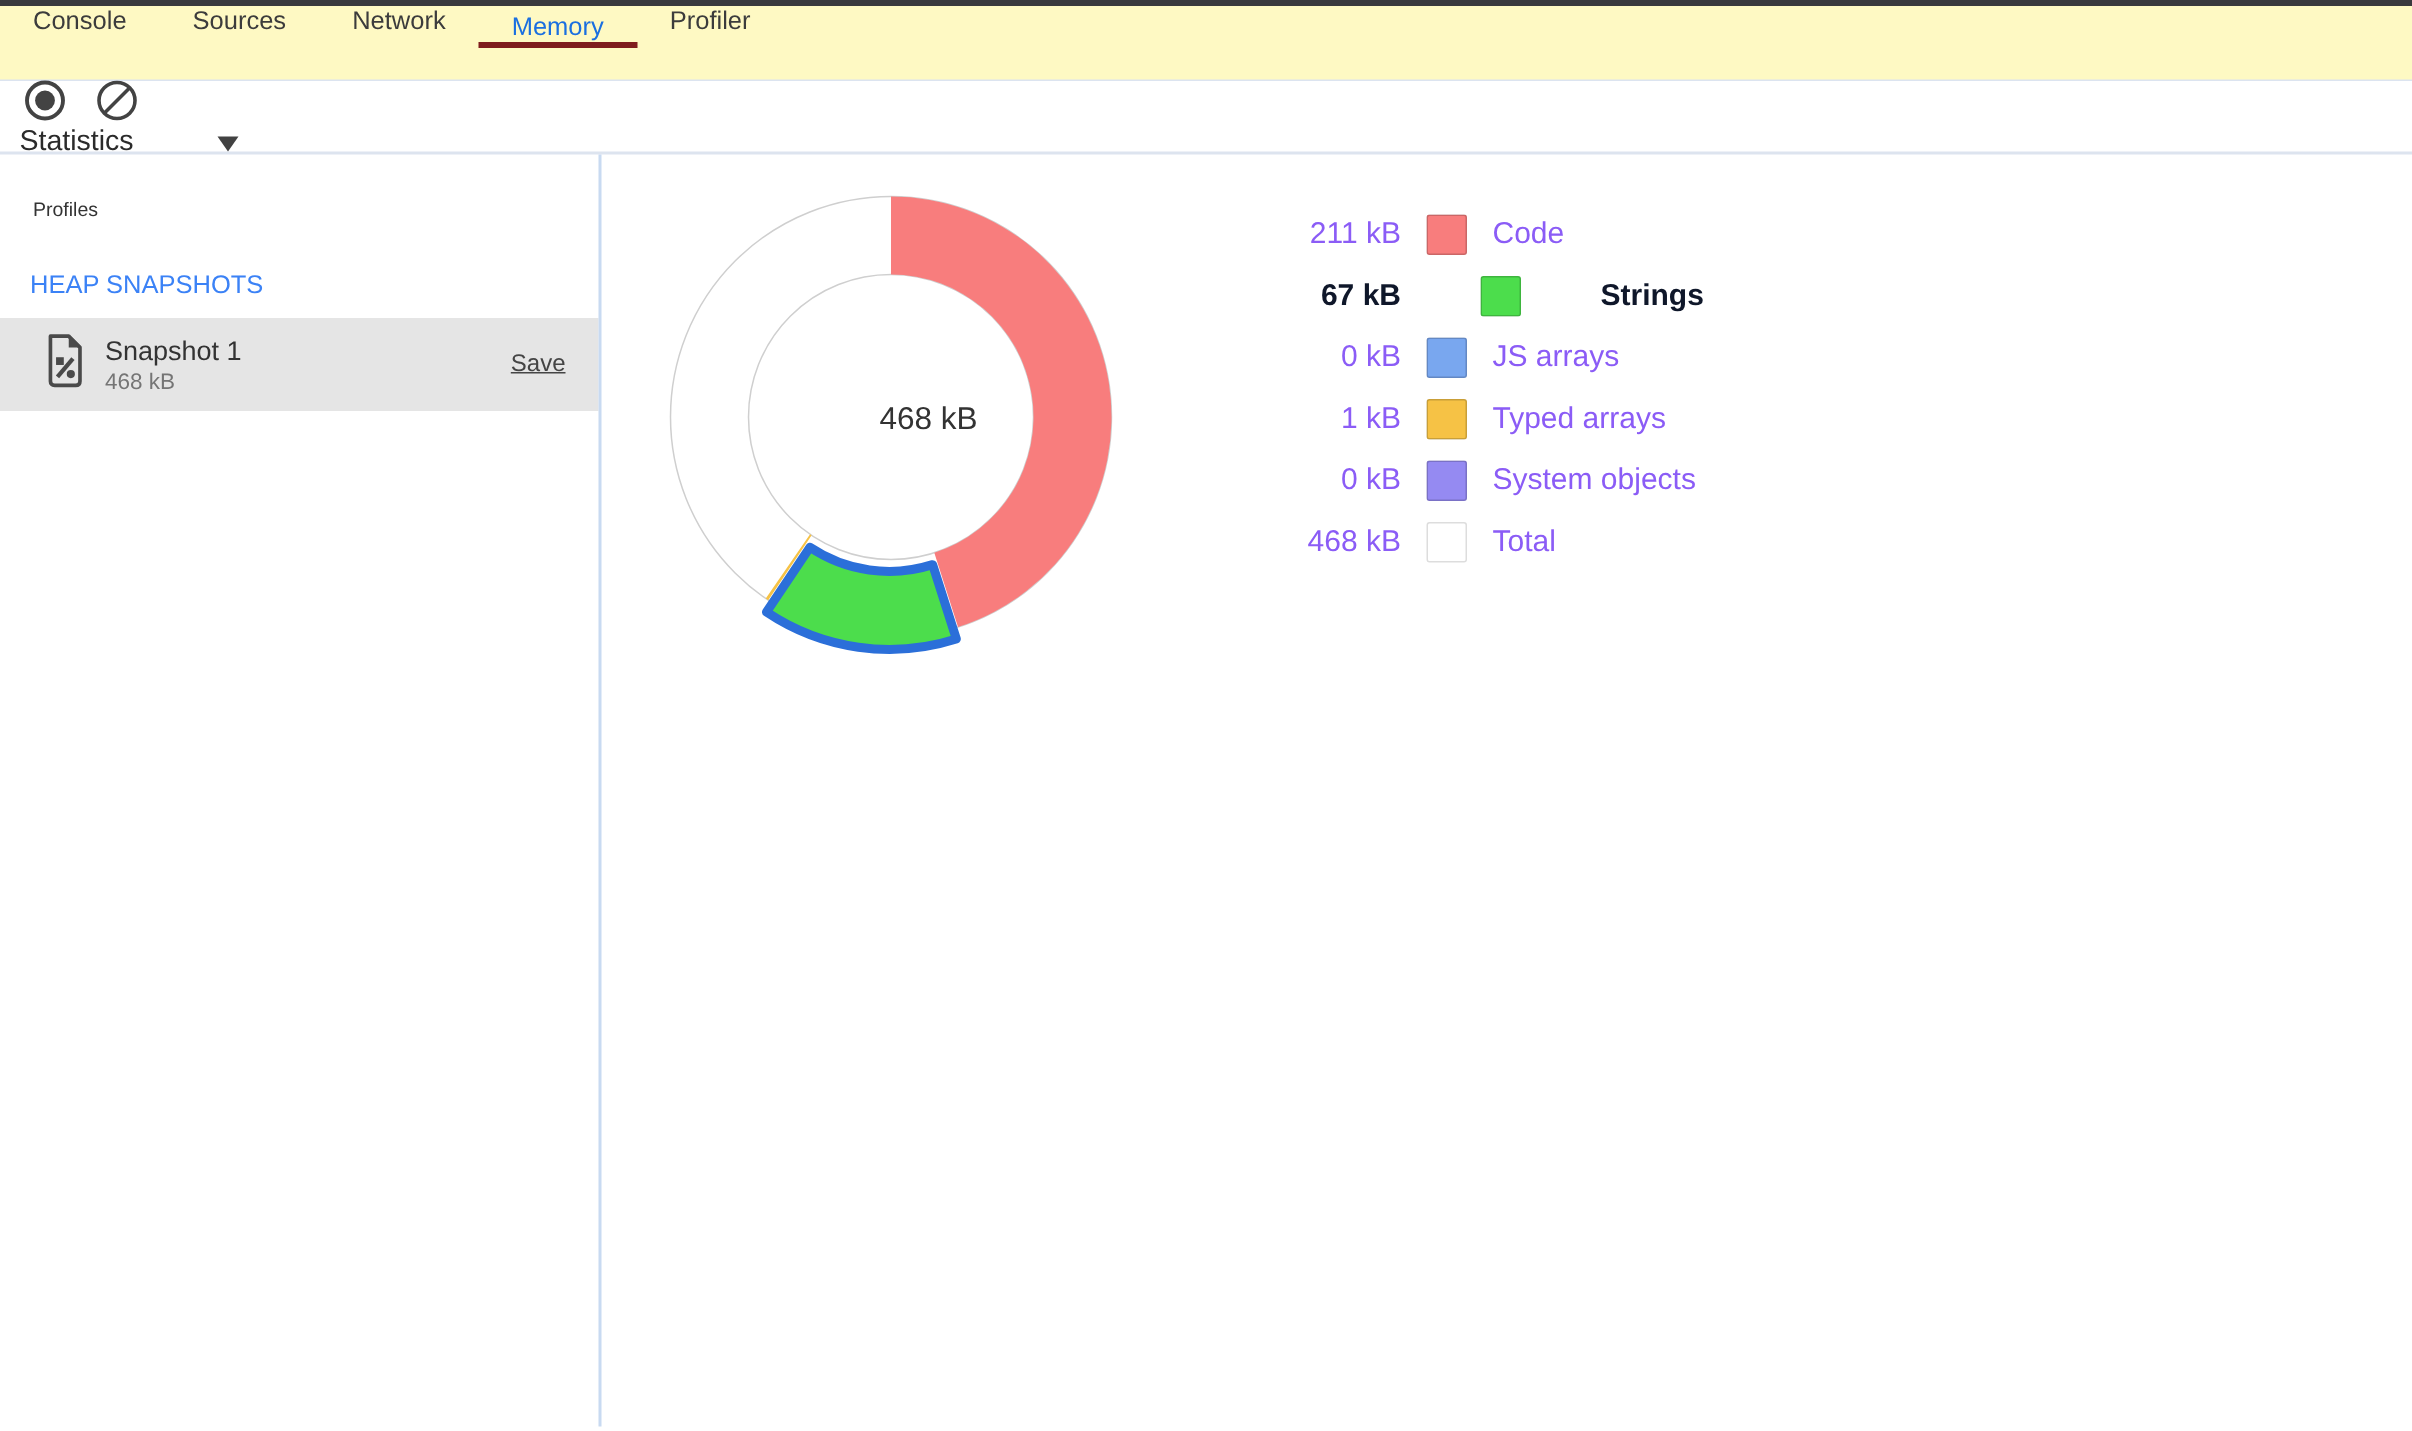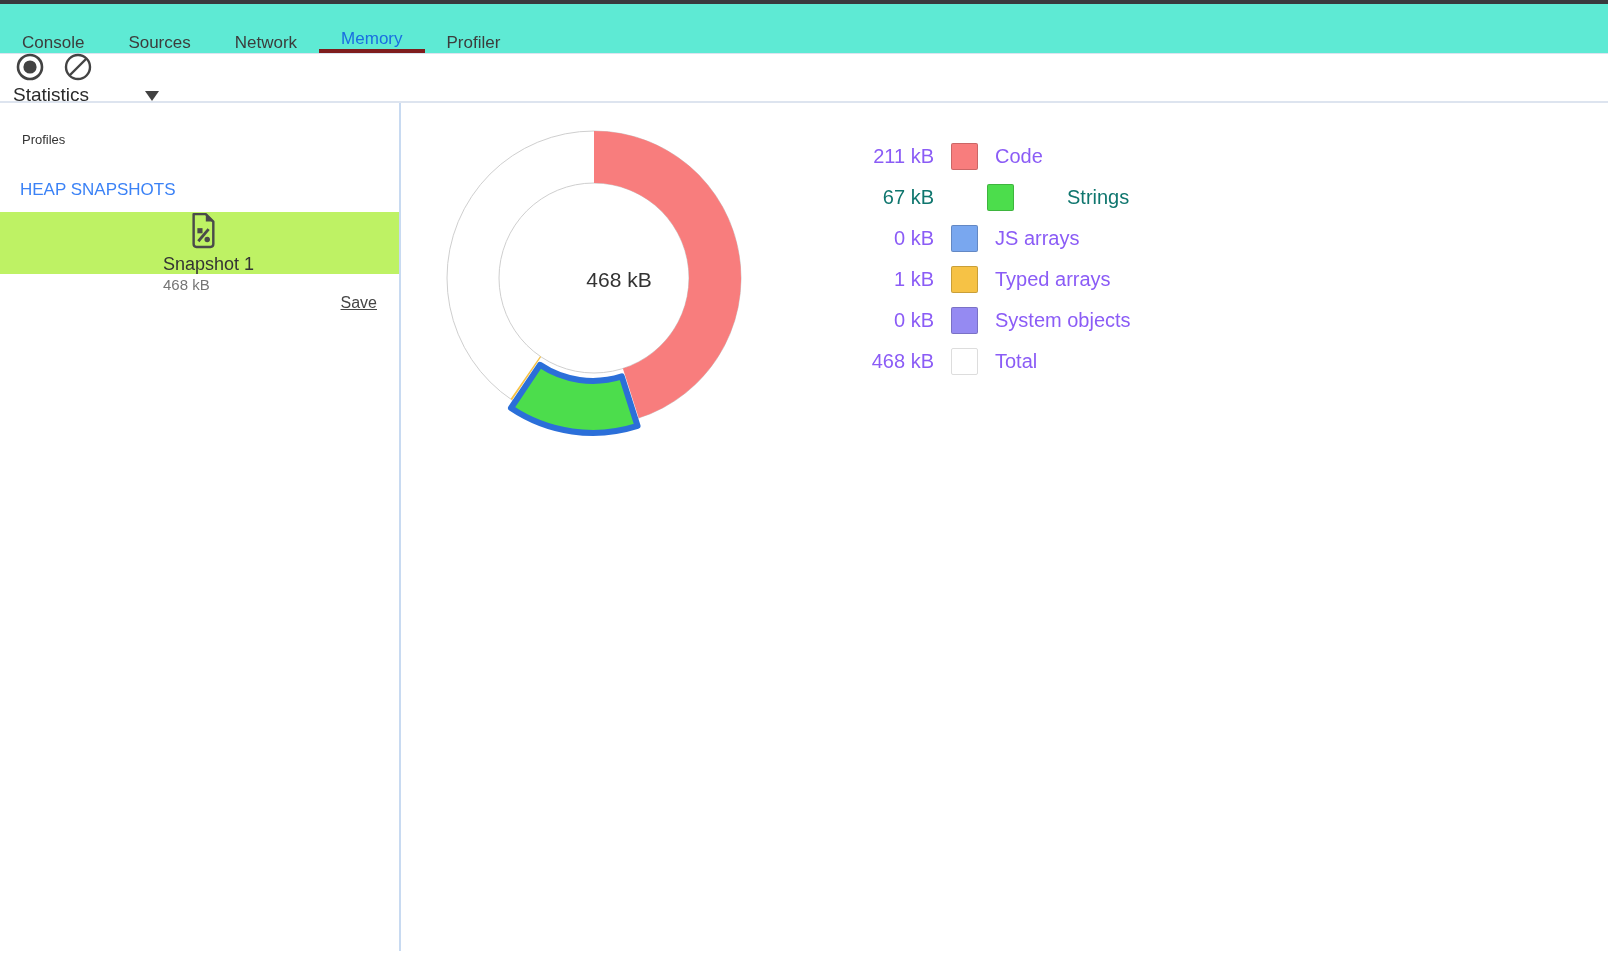--- a/index.html
+++ b/index.html
@@ -1,21 +1,21 @@
 <!DOCTYPE html>
 <html><head>
 <meta charset="utf-8">
 <style>
   * { margin:0; padding:0; box-sizing:border-box; }
   html,body { width:1608px; height:954px; overflow:hidden; background:#fff;
               font-family:"Liberation Sans", sans-serif; }
   .top-strip { height:4px; background:#39393d; }
 
   
-  .tab-bar { height:50px; background:#5eead4; display:flex; align-items:flex-end;
+  .tab-bar { height:50px; background:#fef9c3; display:flex; align-items:flex-start;
              border-bottom:1px solid #dce4f0; }
   .tab { display:flex; align-items:center; padding:0 22px; font-size:17px;
          color:#3c3c3c; cursor:default; }
   .tab.active { color:#1a6fe0; border-bottom:4px solid #7f1d1d; padding-top:4px; }
 
   
   .toolbar { height:49px; background:#fff; border-bottom:2px solid #dde4ef;
              display:flex; align-items:stretch;flex-direction:column; }
   .toolbar-left { width:401px; display:flex; align-items:center; padding-left:15px; gap:18px; }
   .toolbar-right { flex:1; display:flex; align-items:center; padding-left:13px; }
@@ -25,37 +25,37 @@
               border-top:10px solid #424242; margin-left:56px; margin-top:2px; }
 
   
   .content { position:relative; height:848px; display:flex; }
   .v-divider { position:absolute; left:399px; top:0; bottom:0; width:2px; background:#c8daf1; }
 
   
   .sidebar { width:399px; height:100%; }
   .profiles-title { margin:29px 0 0 22px; font-size:13px; color:#333; }
   .heap-title { margin:33px 0 12px 20px; font-size:17px; color:#3b82f6; }
-  .snapshot-row { height:62px; background:#bef264; display:flex; align-items:center;
-                  padding:0 22px 0 28px;flex-direction:column; }
+  .snapshot-row { height:62px; background:#e5e5e5; display:flex; align-items:center;
+                  padding:0 22px 0 28px; }
   .snapshot-texts { margin-left:12px; }
   .snapshot-name { font-size:18px; color:#333; line-height:23px; }
   .snapshot-size { font-size:15px; color:#757575; line-height:18px; }
   .save-link { margin-left:auto; font-size:16px; color:#454545; text-decoration:underline; cursor:pointer; }
 
   
   .main { position:relative; flex:1; height:100%; }
   .donut-wrap { position:absolute; left:25px; top:5px; width:340px; height:340px; }
   .center-label { position:absolute; left:135px; top:160px; width:120px; text-align:center;
                   font-size:21px; color:#333; }
 
   
   .legend { position:absolute; left:435px; top:33px; }
   .legend-row { display:flex; align-items:center; height:41px; font-size:20px; color:#8b5cf6; cursor:default; }
-  .legend-row.bold { font-weight:400; color:#0f766e;gap:36px; }
+  .legend-row.bold { font-weight:700; color:#0f172a;gap:36px; }
   .legend-size { width:100px; text-align:right; }
   .legend-swatch { width:27px; height:27px; margin:0 17px; border:1px solid rgba(0,0,0,0.18);
                    border-radius:2px; }
 </style>
 </head>
 <body>
 
 <div class="top-strip"></div>
 
 <div class="tab-bar">

